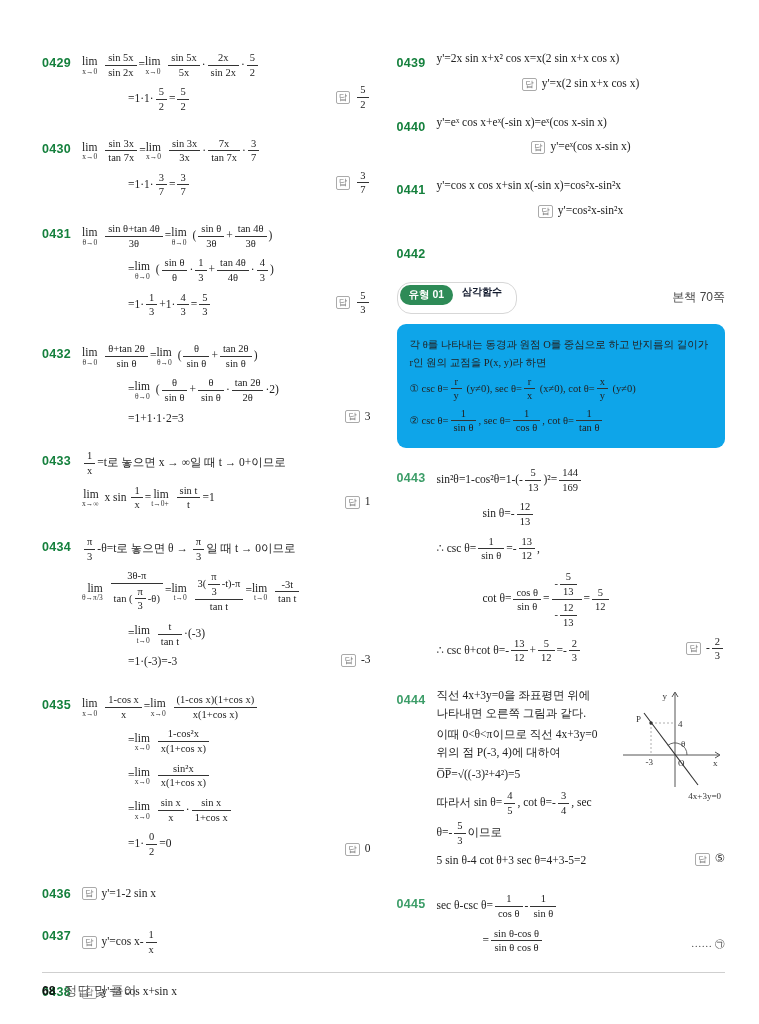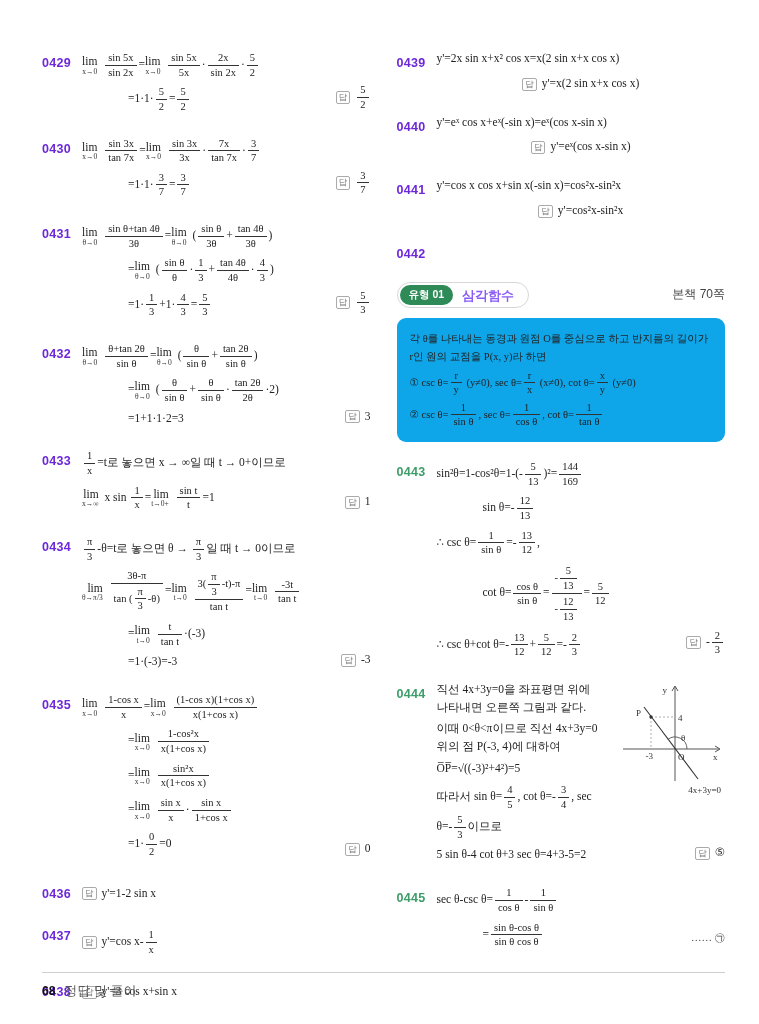--- a/index.html
+++ b/index.html
@@ -4,21 +4,21 @@
 <style>
   * { margin:0; padding:0; box-sizing:border-box; }
   html,body { width:759px; height:1024px; }
   body { background:#ffffff; font-family:"Liberation Sans", sans-serif; color:#222; }
   .page { width:759px; height:1024px; background:#fff; overflow:hidden; position:relative; padding:48px 34px 0 42px; }
   .columns { display:flex; gap:26px; }
   .col { width:329px; display:flex; flex-direction:column; }
 
   
   .problem { display:flex; margin-bottom:17px; }
-  .pnum { flex:0 0 40px; font-weight:bold; color:#6d28d9; font-size:12.5px; padding-top:8px; letter-spacing:.3px; }
+  .pnum { flex:0 0 40px; font-weight:bold; color:#15803d; font-size:12.5px; padding-top:8px; letter-spacing:.3px; }
   .pnum.green { color:#3c9d68; }
   .pbody { flex:1; font-family:"Liberation Serif", serif; font-size:11.5px; position:relative; min-width:0; }
   .mline { position:relative; padding:2px 0; line-height:1.55; }
   .mline.ind { padding-left:46px; }
   .mline.ansOwn { text-align:center; padding-top:5px; }
   .mline.ansOnly { padding-top:6px; }
 
   
   .frac { display:inline-flex; flex-direction:column; text-align:center; vertical-align:middle; margin:1px 2px; font-size:10.5px; }
   .frac > .num { display:block; border-bottom:1px solid #333; padding:0 3px; line-height:1.3; }
@@ -30,23 +30,23 @@
   
   .ansfloat { position:absolute; right:0; bottom:4px; }
   .noteR { position:absolute; right:0; bottom:6px; font-size:10.5px; color:#444; }
   .answer { white-space:nowrap; }
   .ansbadge { display:inline-block; border:1px solid #aaa; border-radius:2px; color:#777; background:#fff;
               font-size:8.5px; line-height:1.3; padding:0 2px; margin-right:5px; vertical-align:middle;
               font-family:"Liberation Sans", sans-serif; }
 
   
   .type-header { display:flex; align-items:center; margin:4px 0 10px; }
-  .type-pill { display:inline-flex; align-items:flex-end; border:1px solid #d7d7d7; border-radius:14px; padding:2px 14px 2px 2px; background:#fff; }
+  .type-pill { display:inline-flex; align-items:flex-start; border:1px solid #d7d7d7; border-radius:14px; padding:2px 14px 8px 2px; background:#fff; }
   .type-badge { background:#2e8b57; color:#fff; font-weight:bold; font-size:10.5px; padding:3px 9px; border-radius:11px; }
-  .type-title { font-weight:bold; font-size:13px; margin-left:9px; color:#8b5cf6; }
+  .type-title { font-weight:bold; font-size:10px; margin-left:9px; color:#0f172a; }
   .type-ref { margin-left:auto; font-size:12px; color:#444; font-weight:normal; }
   .concept-box { background:#0ea5e9; border-radius:9px; padding:10px 13px; font-size:10.5px; line-height:1.7;
                  margin-bottom:15px; font-family:"Liberation Serif", serif; color:#222; }
   .boxline { margin:2px 0; }
 
   
   .diagram { float:right; margin:0 0 4px 8px; }
   .diagram svg { display:block; }
   .axis { stroke:#555; stroke-width:1; }
   .slant { stroke:#333; stroke-width:1.1; }

